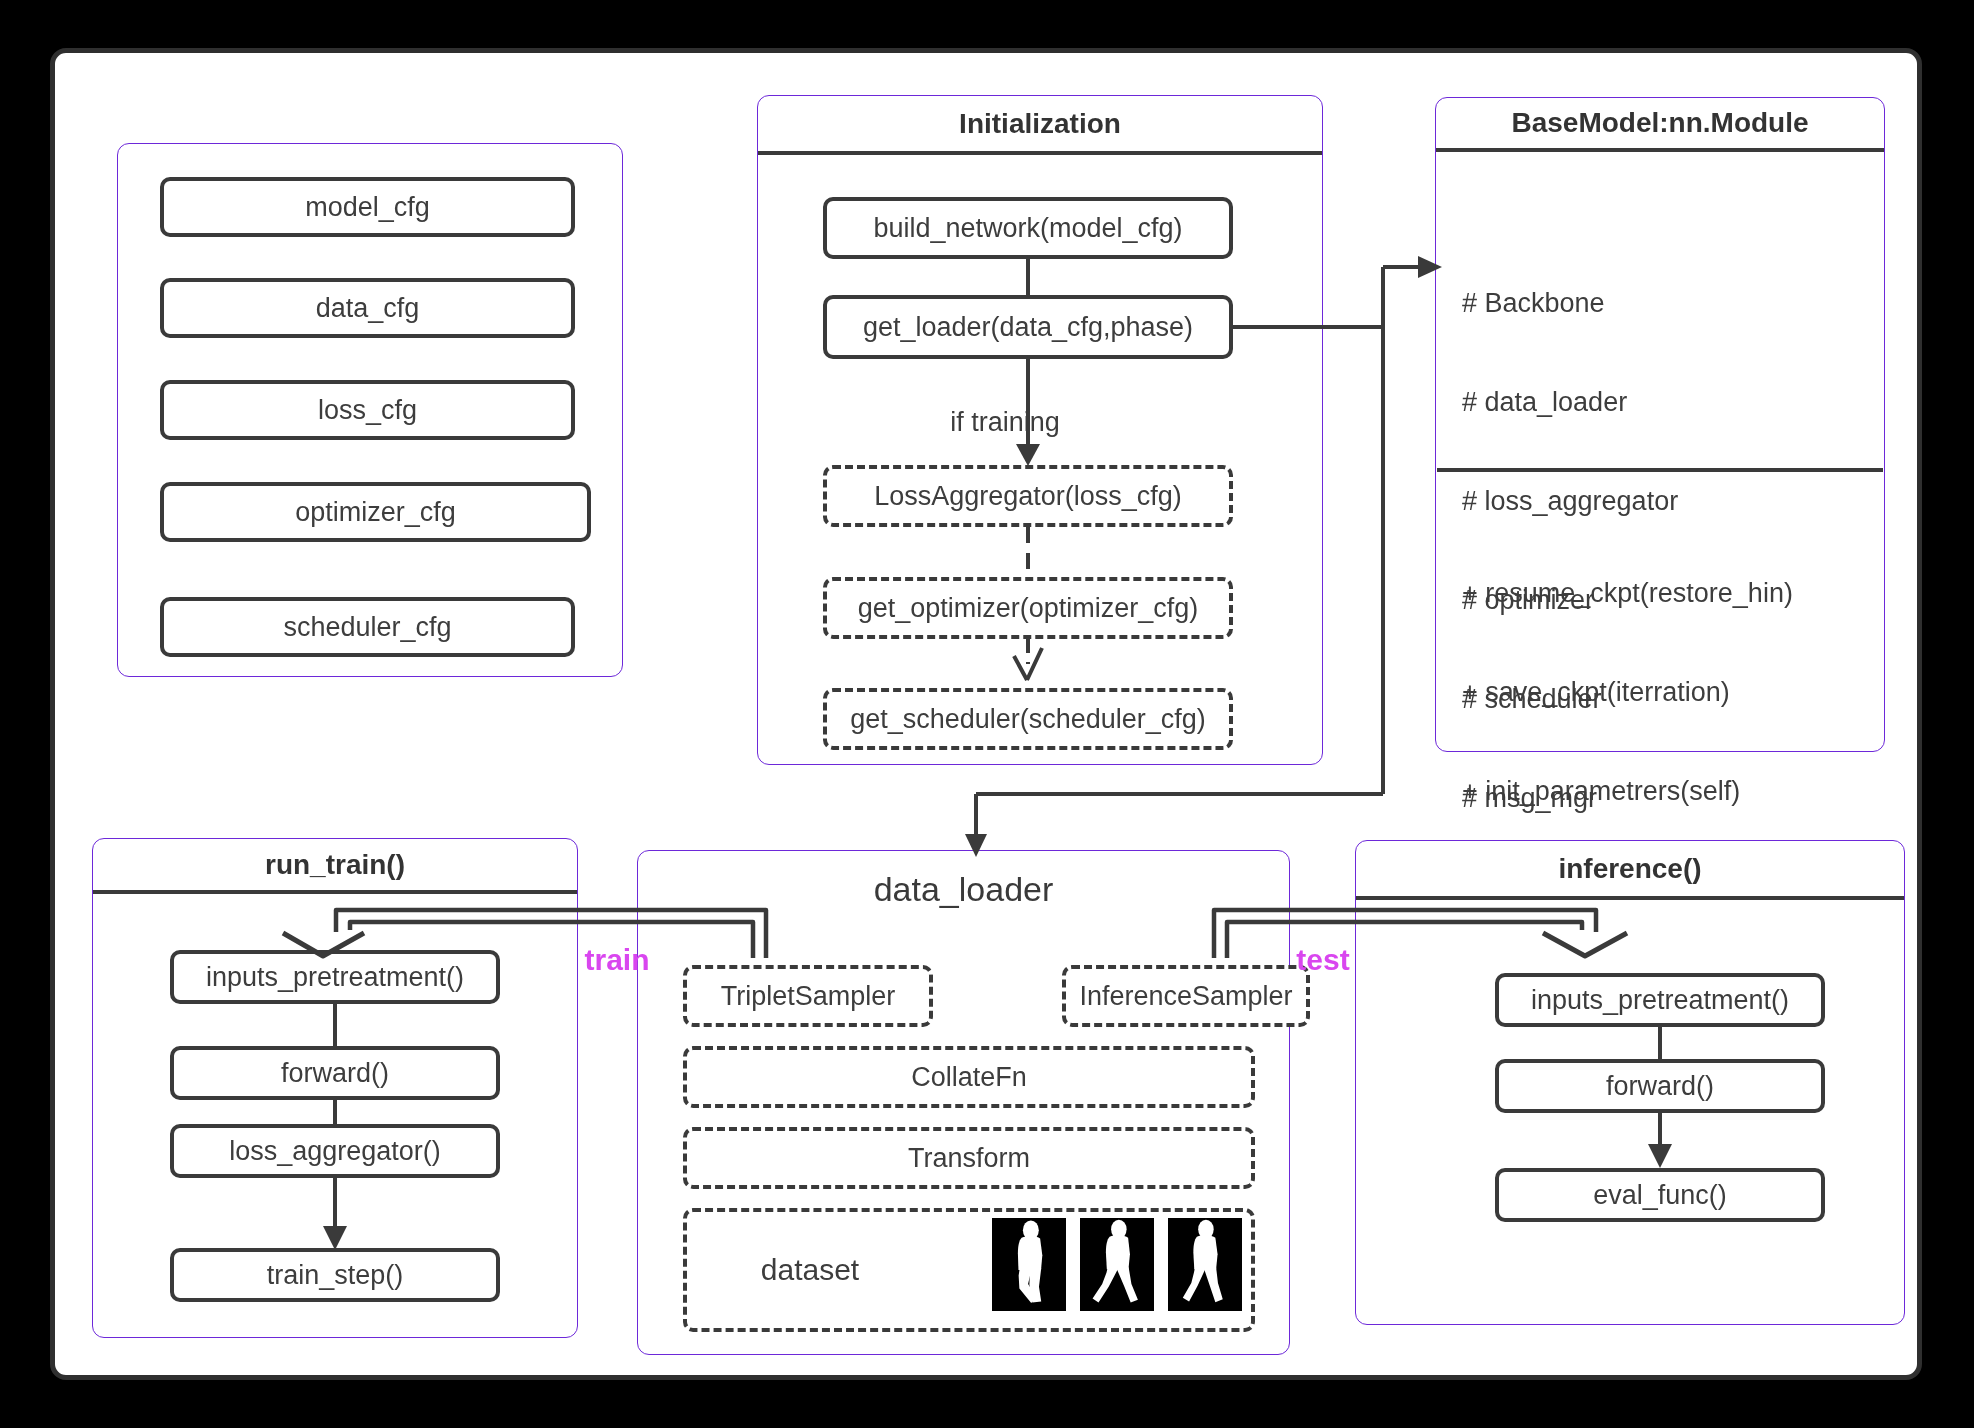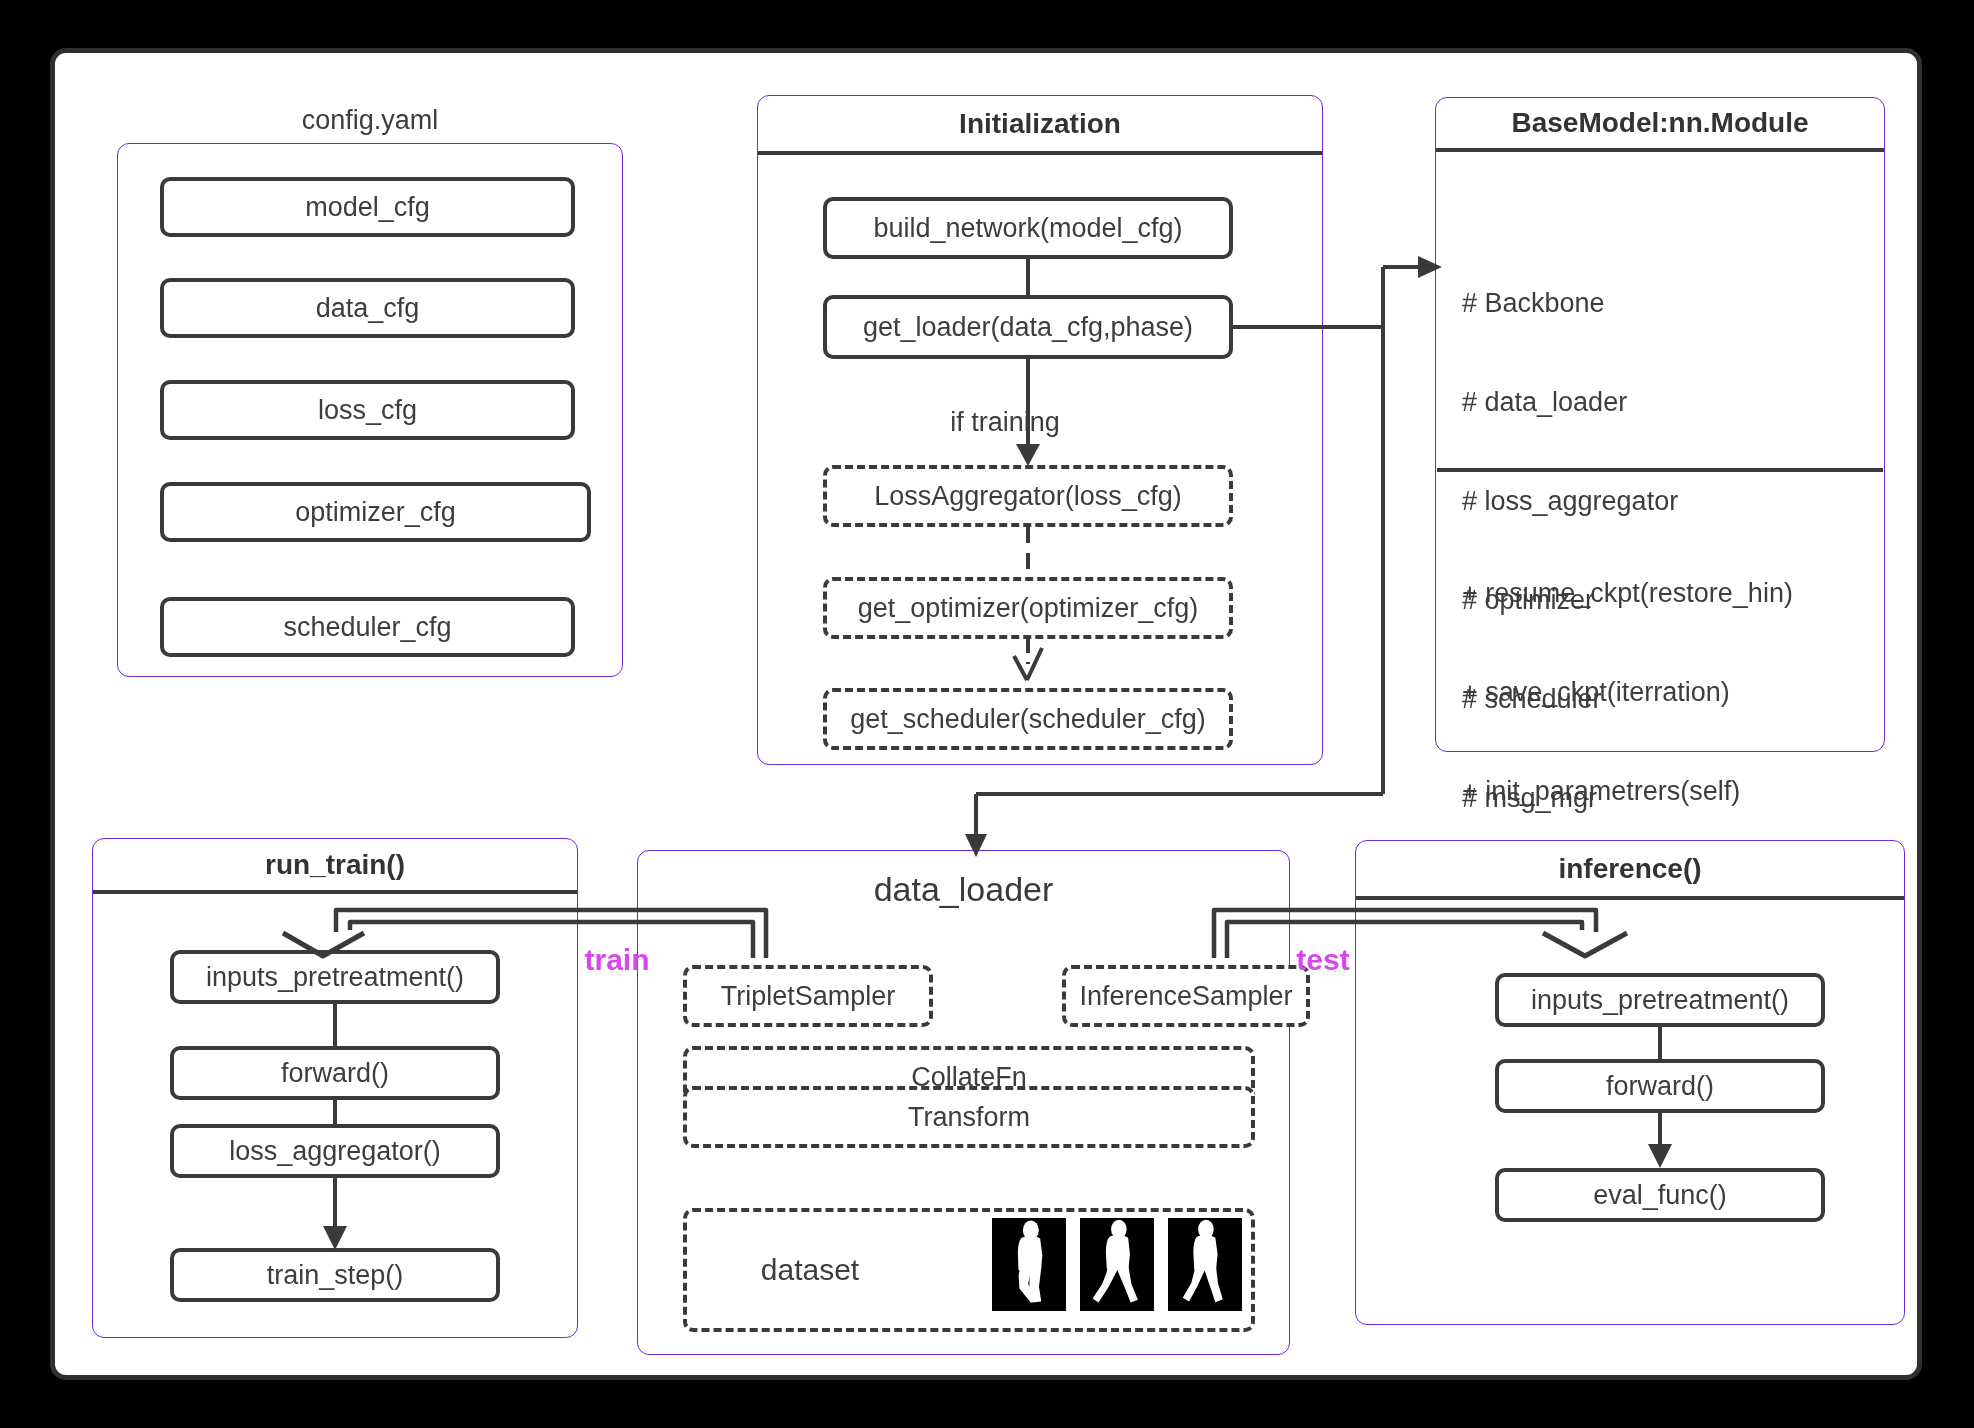--- a/index.html
+++ b/index.html
@@ -40,21 +40,20 @@
   }
   .thumb svg{display:block;width:100%;height:100%;}
   svg.overlay{position:absolute;left:0;top:0;pointer-events:none;}
 </style>
 </head>
 <body>
 
 <div class="stage">
   <div class="panel"></div>
 
-  <div class="floating-label" style="left:117px;top:100px;width:506px;height:40px;">config.yaml</div>
   <div class="outline-box" style="left:117px;top:143px;width:506px;height:534px;"></div>
   <div class="step-box" style="left:160px;top:177px;width:415px;height:60px;">model_cfg</div>
   <div class="step-box" style="left:160px;top:278px;width:415px;height:60px;">data_cfg</div>
   <div class="step-box" style="left:160px;top:380px;width:415px;height:60px;">loss_cfg</div>
   <div class="step-box" style="left:160px;top:482px;width:431px;height:60px;">optimizer_cfg</div>
   <div class="step-box" style="left:160px;top:597px;width:415px;height:60px;">scheduler_cfg</div>
 
   <div class="outline-box" style="left:757px;top:95px;width:566px;height:670px;">
     <div class="header" style="height:59px;">Initialization</div>
   </div>
@@ -92,21 +91,21 @@
   <div class="step-box" style="left:170px;top:950px;width:330px;height:54px;">inputs_pretreatment()</div>
   <div class="step-box" style="left:170px;top:1046px;width:330px;height:54px;">forward()</div>
   <div class="step-box" style="left:170px;top:1124px;width:330px;height:54px;">loss_aggregator()</div>
   <div class="step-box" style="left:170px;top:1248px;width:330px;height:54px;">train_step()</div>
 
   <div class="outline-box" style="left:637px;top:850px;width:653px;height:505px;"></div>
   <div class="floating-label big-title" style="left:637px;top:868px;width:653px;height:42px;">data_loader</div>
   <div class="step-box dashed" style="left:683px;top:965px;width:250px;height:62px;">TripletSampler</div>
   <div class="step-box dashed" style="left:1062px;top:965px;width:248px;height:62px;">InferenceSampler</div>
   <div class="step-box dashed" style="left:683px;top:1046px;width:572px;height:62px;">CollateFn</div>
-  <div class="step-box dashed" style="left:683px;top:1086px;width:572px;height:62px;">Transform</div>
+  <div class="step-box dashed" style="left:683px;top:1127px;width:572px;height:62px;">Transform</div>
   <div class="step-box dashed" style="left:683px;top:1208px;width:572px;height:124px;"></div>
   <div class="floating-label" style="left:720px;top:1252px;width:180px;height:36px;font-size:30px;">dataset</div>
 
   <div class="thumb" style="left:992px;top:1218px;">
     <svg viewBox="0 0 40 50" xmlns="http://www.w3.org/2000/svg">
       <g fill="#ffffff">
         <ellipse cx="21" cy="6.5" rx="4.3" ry="5.3"></ellipse>
         <path d="M16 10.5 C19 9.3 24.5 9.4 26 11 L27.2 20 L26.5 28 L14.3 28 L14 19 C14 15 14.6 12 16 10.5 Z"></path>
         <path d="M15 27 L21.5 27 L19.5 35.5 L24 42.5 L21.2 45.8 L14.8 38 L14.4 31 Z"></path>
         <path d="M20.5 27 L26.6 27 L25.4 37 L26.6 45 L21.8 45.6 L20.2 36 Z"></path>

